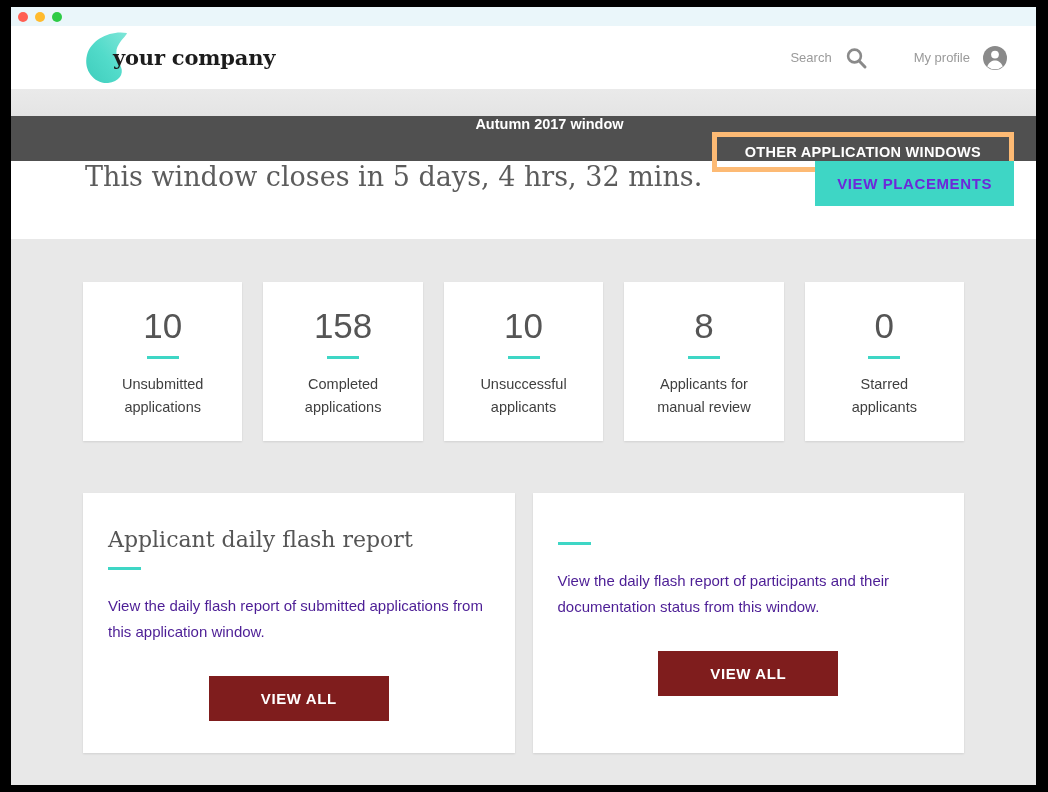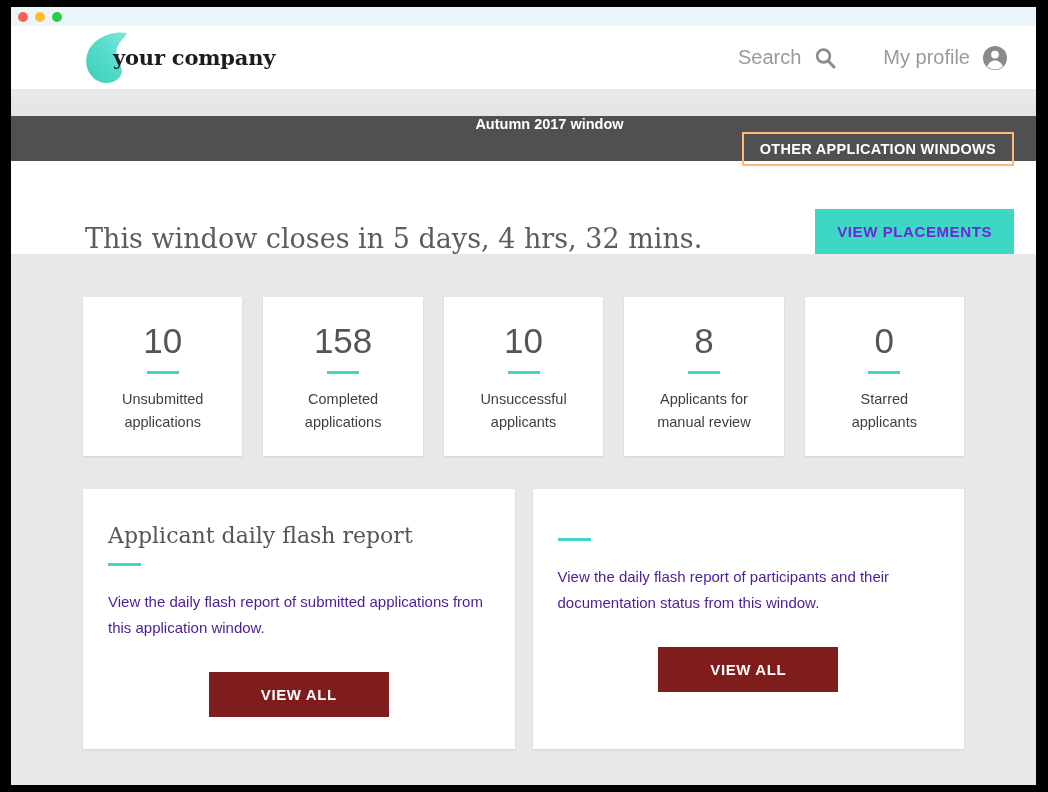--- a/index.html
+++ b/index.html
@@ -92,21 +92,21 @@
     margin-left: auto;
     display: flex;
     align-items: center;
     gap: 46px;
   }
   .header-action {
     display: flex;
     align-items: center;
     gap: 12px;
     color: #9a9a9a;
-    font-size: 20px;
+    font-size: 13px;
     cursor: pointer;
   }
   .header-action svg { display: block; }
 
   
   .gray-band {
     height: 27px;
     background: linear-gradient(to bottom, #eaeaea 0%, #e4e4e4 100%);
   }
 
@@ -119,37 +119,37 @@
     padding: 0 22px 0 74px;
     flex-direction: column;
   }
   .window-bar-title {
     color: #ffffff;
     font-size: 14.5px;
     font-weight: 600;
   }
   .other-windows-btn {
     margin-left: auto;
-    border: 2px solid #fdba74;
+    border: 5px solid #fdba74;
     background: transparent;
     color: #ffffff;
     font-family: inherit;
     font-size: 14.5px;
     font-weight: 600;
     letter-spacing: 0.3px;
-    padding: 7px 16px;
+    padding: 7px 28px;
     cursor: pointer;
   }
 
   
   .notice-strip {
-    height: 93px;
-    background: #ffffff;
-    display: flex;
-    align-items: flex-end;
+    height: 78px;
+    background: #ffffff;
+    display: flex;
+    align-items: flex-start;
     padding: 0 22px 0 74px;
   }
   .notice-text {
     font-family: "DejaVu Serif", "Liberation Serif", serif;
     font-size: 27px;
     color: #5c5c5c;
     font-weight: 400;
   }
   .view-placements-btn {
     margin-left: auto;
@@ -198,21 +198,21 @@
   }
   .stat-label {
     font-size: 14.5px;
     color: #3f3f3f;
     line-height: 1.62;
   }
 
   .report-row {
     display: flex;
     gap: 18px;
-    margin-top: 33px;
+    margin-top: 52px;
   }
   .report-card {
     flex: 1;
     background: #ffffff;
     box-shadow: 0 1px 2px rgba(0,0,0,0.10);
     padding: 34px 25px 32px 25px;
   }
   .report-title {
     font-family: "DejaVu Serif", "Liberation Serif", serif;
     font-size: 22px;

